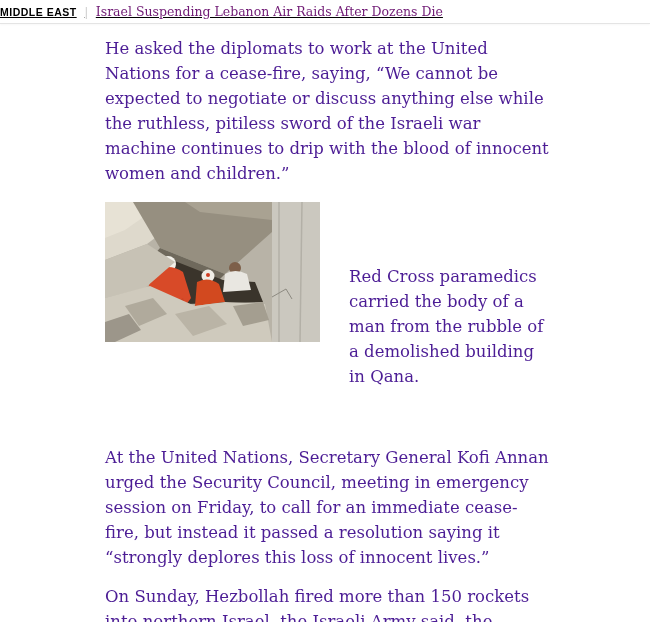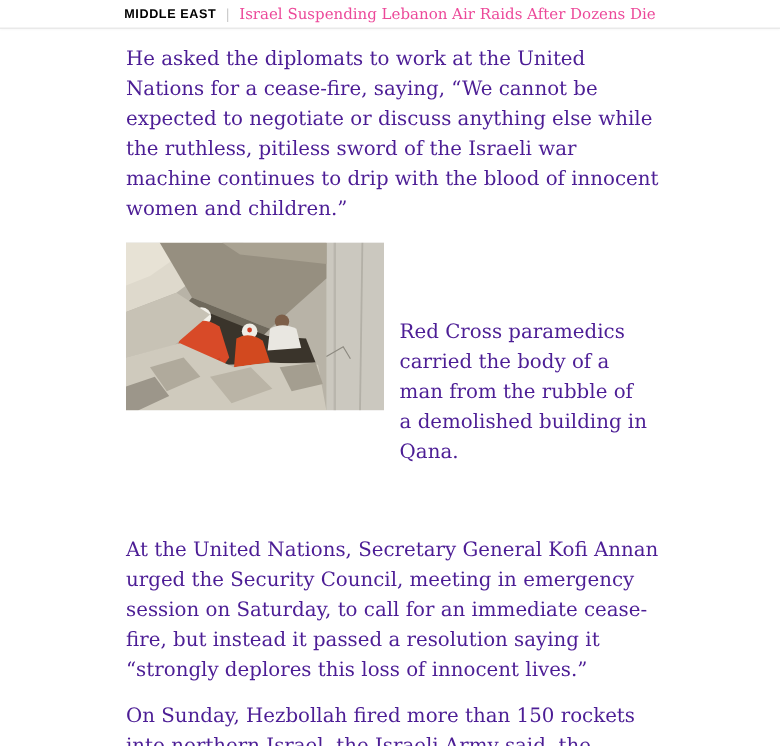--- a/index.html
+++ b/index.html
@@ -10,41 +10,41 @@
     height: 622px;
     overflow: hidden;
     font-family: "DejaVu Serif", serif;
   }
   .header-bar {
     height: 23px;
     border-bottom: 1px solid #e4e4e4;
     background: #ffffff;
     display: flex;
     align-items: center;
-    justify-content: center;
     gap: 8px;
     box-shadow: 0 1px 2px rgba(0,0,0,0.03);
+    text-decoration: underline;
   }
   .kicker {
     font-family: "Liberation Sans", sans-serif;
     font-weight: bold;
     font-size: 10.5px;
     letter-spacing: 0.5px;
     color: #000000;
     text-transform: uppercase;
   }
   .header-divider {
     color: #cccccc;
     font-size: 12px;
     font-family: "Liberation Sans", sans-serif;
   }
   .header-title {
     font-family: "DejaVu Serif", serif;
     font-size: 12.5px;
-    color: #ec4899;
+    color: #701a75;
   }
   .article-col {
     width: 446px;
     margin-left: 105px;
     padding-top: 12px;
   }
   .article-col p {
     font-size: 16.5px;
     line-height: 25px;
     color: #4c1d95;
@@ -57,21 +57,21 @@
   }
   .photo-frame {
     width: 215px;
     height: 140px;
     flex: 0 0 auto;
     overflow: hidden;
     cursor: pointer;
   }
   .photo-frame svg { display: block; }
   figcaption {
-    margin-left: 13px;
+    margin-left: 29px;
     margin-top: 62px;
     width: 208px;
   }
   .caption-text {
     font-size: 12.5px;
     line-height: 17px;
     color: #666666;
     margin: 0;
   }
   .caption-credit {
@@ -132,17 +132,17 @@
         <polygon points="70,112 104,104 122,122 88,134" fill="#bab4a6"></polygon>
         <polygon points="128,104 158,100 164,118 138,124" fill="#a49e90"></polygon>
         <polygon points="0,120 24,112 36,128 10,140 0,140" fill="#9c968a"></polygon>
       </svg>
     </div>
     <figcaption>
       <p class="caption-text">Red Cross paramedics carried the body of a man from the rubble of a demolished building in Qana.</p>
     </figcaption>
   </figure>
 
-  <p>At the United Nations, Secretary General Kofi Annan urged the Security Council, meeting in emergency session on Saturday, to call for an immediate cease-fire, but instead it passed a resolution saying it “strongly deplores this loss of innocent lives.”</p>
+  <p>At the United Nations, Secretary General Kofi Annan urged the Security Council, meeting in emergency session on Friday, to call for an immediate cease-fire, but instead it passed a resolution saying it “strongly deplores this loss of innocent lives.”</p>
 
   <p>On Sunday, Hezbollah fired more than 150 rockets into northern Israel, the Israeli Army said, the highest daily number so far in the fighting. Eight people were slightly wounded, including a reporter for the Haaretz newspaper. Nearly 1,900 rockets have fallen in Israel. Nineteen civilians have been killed and over 400 wounded. Thirty-three soldiers have been killed and 88 wounded.</p>
 
 </main>
 
 </body></html>

